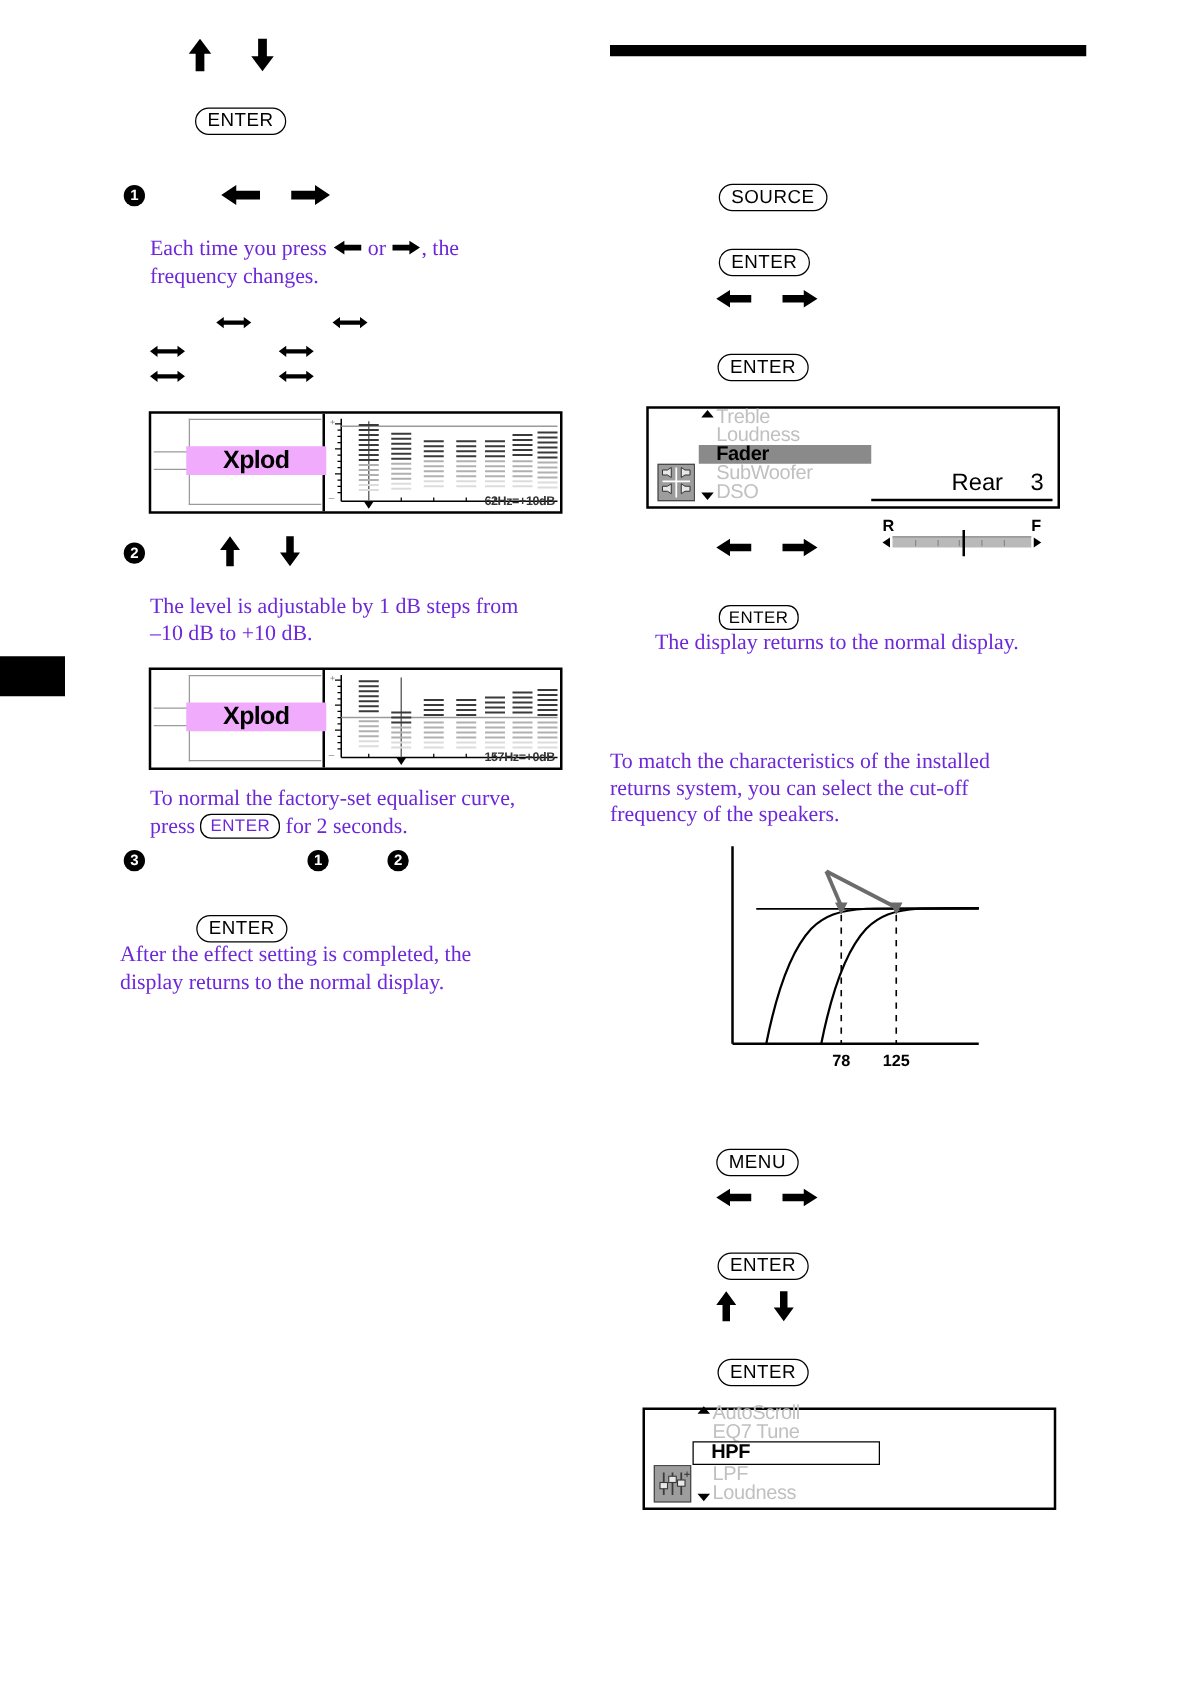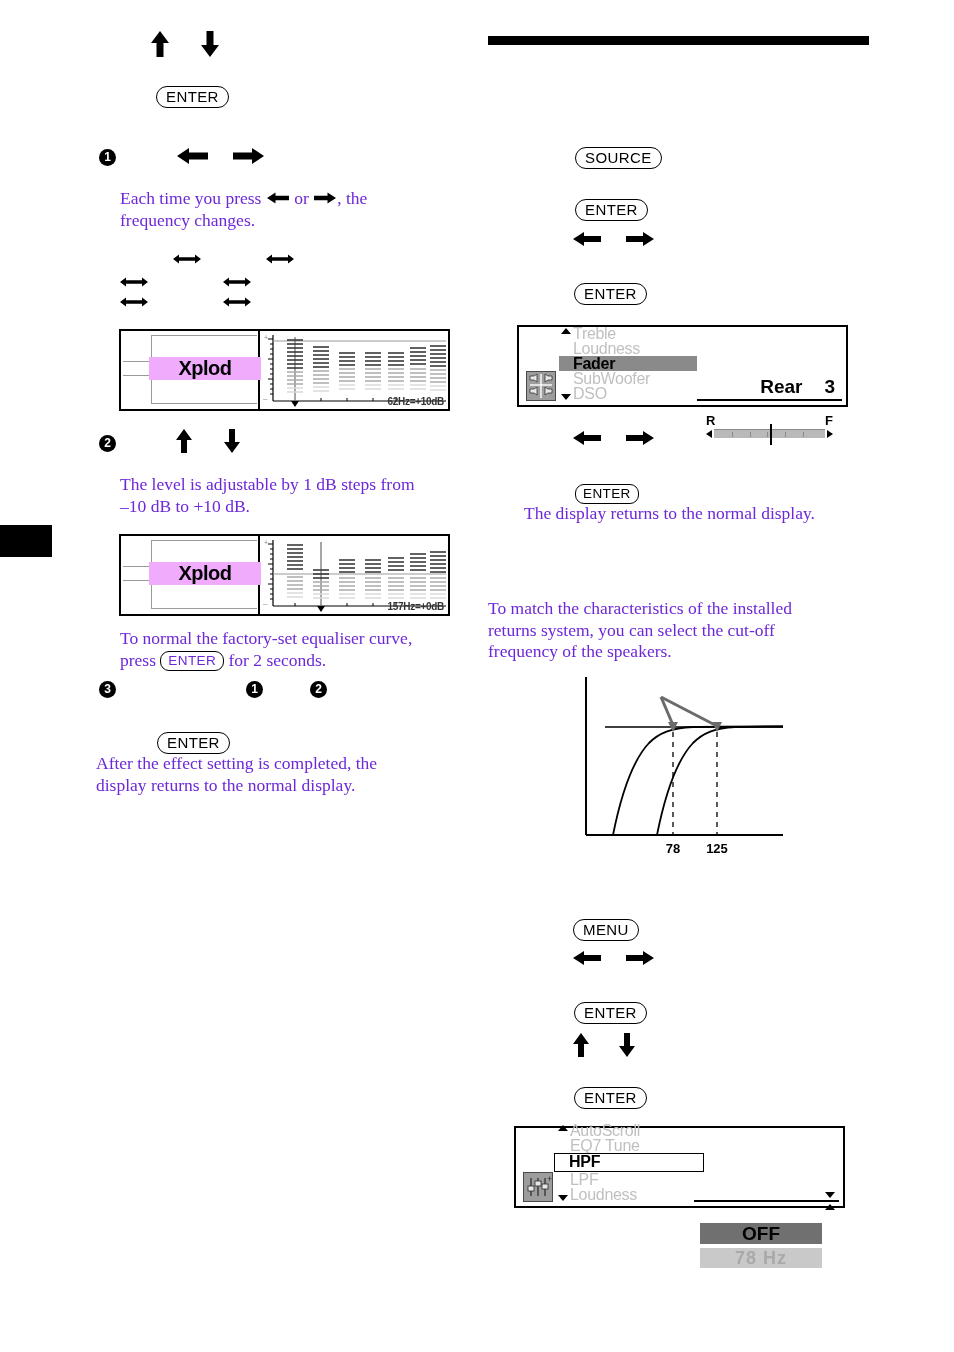--- a/index.html
+++ b/index.html
@@ -127,21 +127,21 @@
   
   .fader-wrap { position:absolute; left:8px; right:8px; top:14px; }
   .fader-labels { display:flex; justify-content:space-between; font-size:13px; font-weight:bold; line-height:13px;}
   .fader-track-row { display:flex; align-items:center; margin-top:2px;}
   .fader-track { flex:1; height:9px; background:#b9b9b9; border-top:1px solid #8c8c8c; position:relative;}
   .fader-track .tick { position:absolute; top:2px; width:1px;height:5px;background:#8a8a8a;}
   .fader-track .knob { position:absolute; left:50%; top:-6px; width:2px; height:21px; background:#000;}
   .fader-arr-l, .fader-arr-r { width:0;height:0;border-top:4px solid transparent;border-bottom:4px solid transparent;}
   .fader-arr-l { border-right:6px solid #000; margin-right:2px;}
   .fader-arr-r { border-left:6px solid #000; margin-left:2px;}
-  .fader-readout { position:absolute; right:6px; bottom:2px; font-size:19px; font-weight:bold; letter-spacing:0px;}
+  .fader-readout { position:absolute; right:6px; bottom:2px; font-size:19px; font-weight:normal; letter-spacing:0px;}
   .fader-readout .num { margin-left:22px;}
 
   
   .hpf-val-off {
     position:absolute; left:5px; right:16px; top:22px; height:21px;
     background:#707070; color:#000; font-weight:bold; font-size:19px;
     text-align:center; line-height:21px;
   }
   .hpf-val-hz {
     position:absolute; left:5px; right:16px; top:47px; height:20px;
@@ -801,21 +801,15 @@
     </div>
     <div class="menu-list">
       <div class="scroll-up"></div>
       <div class="scroll-dn"></div>
       <div class="row dim">AutoScroll</div>
       <div class="row dim">EQ7 Tune</div>
       <div class="row sel-box">HPF</div>
       <div class="row dim">LPF</div>
       <div class="row dim">Loudness</div>
     </div>
-    <div class="menu-value">
-      <div class="val-scroll-up"></div>
-      <div class="val-scroll-dn"></div>
-      <div class="hpf-val-off">OFF</div>
-      <div class="hpf-val-hz">78  Hz</div>
-    </div>
   </div>
 
 </div>
 
 </body></html>

